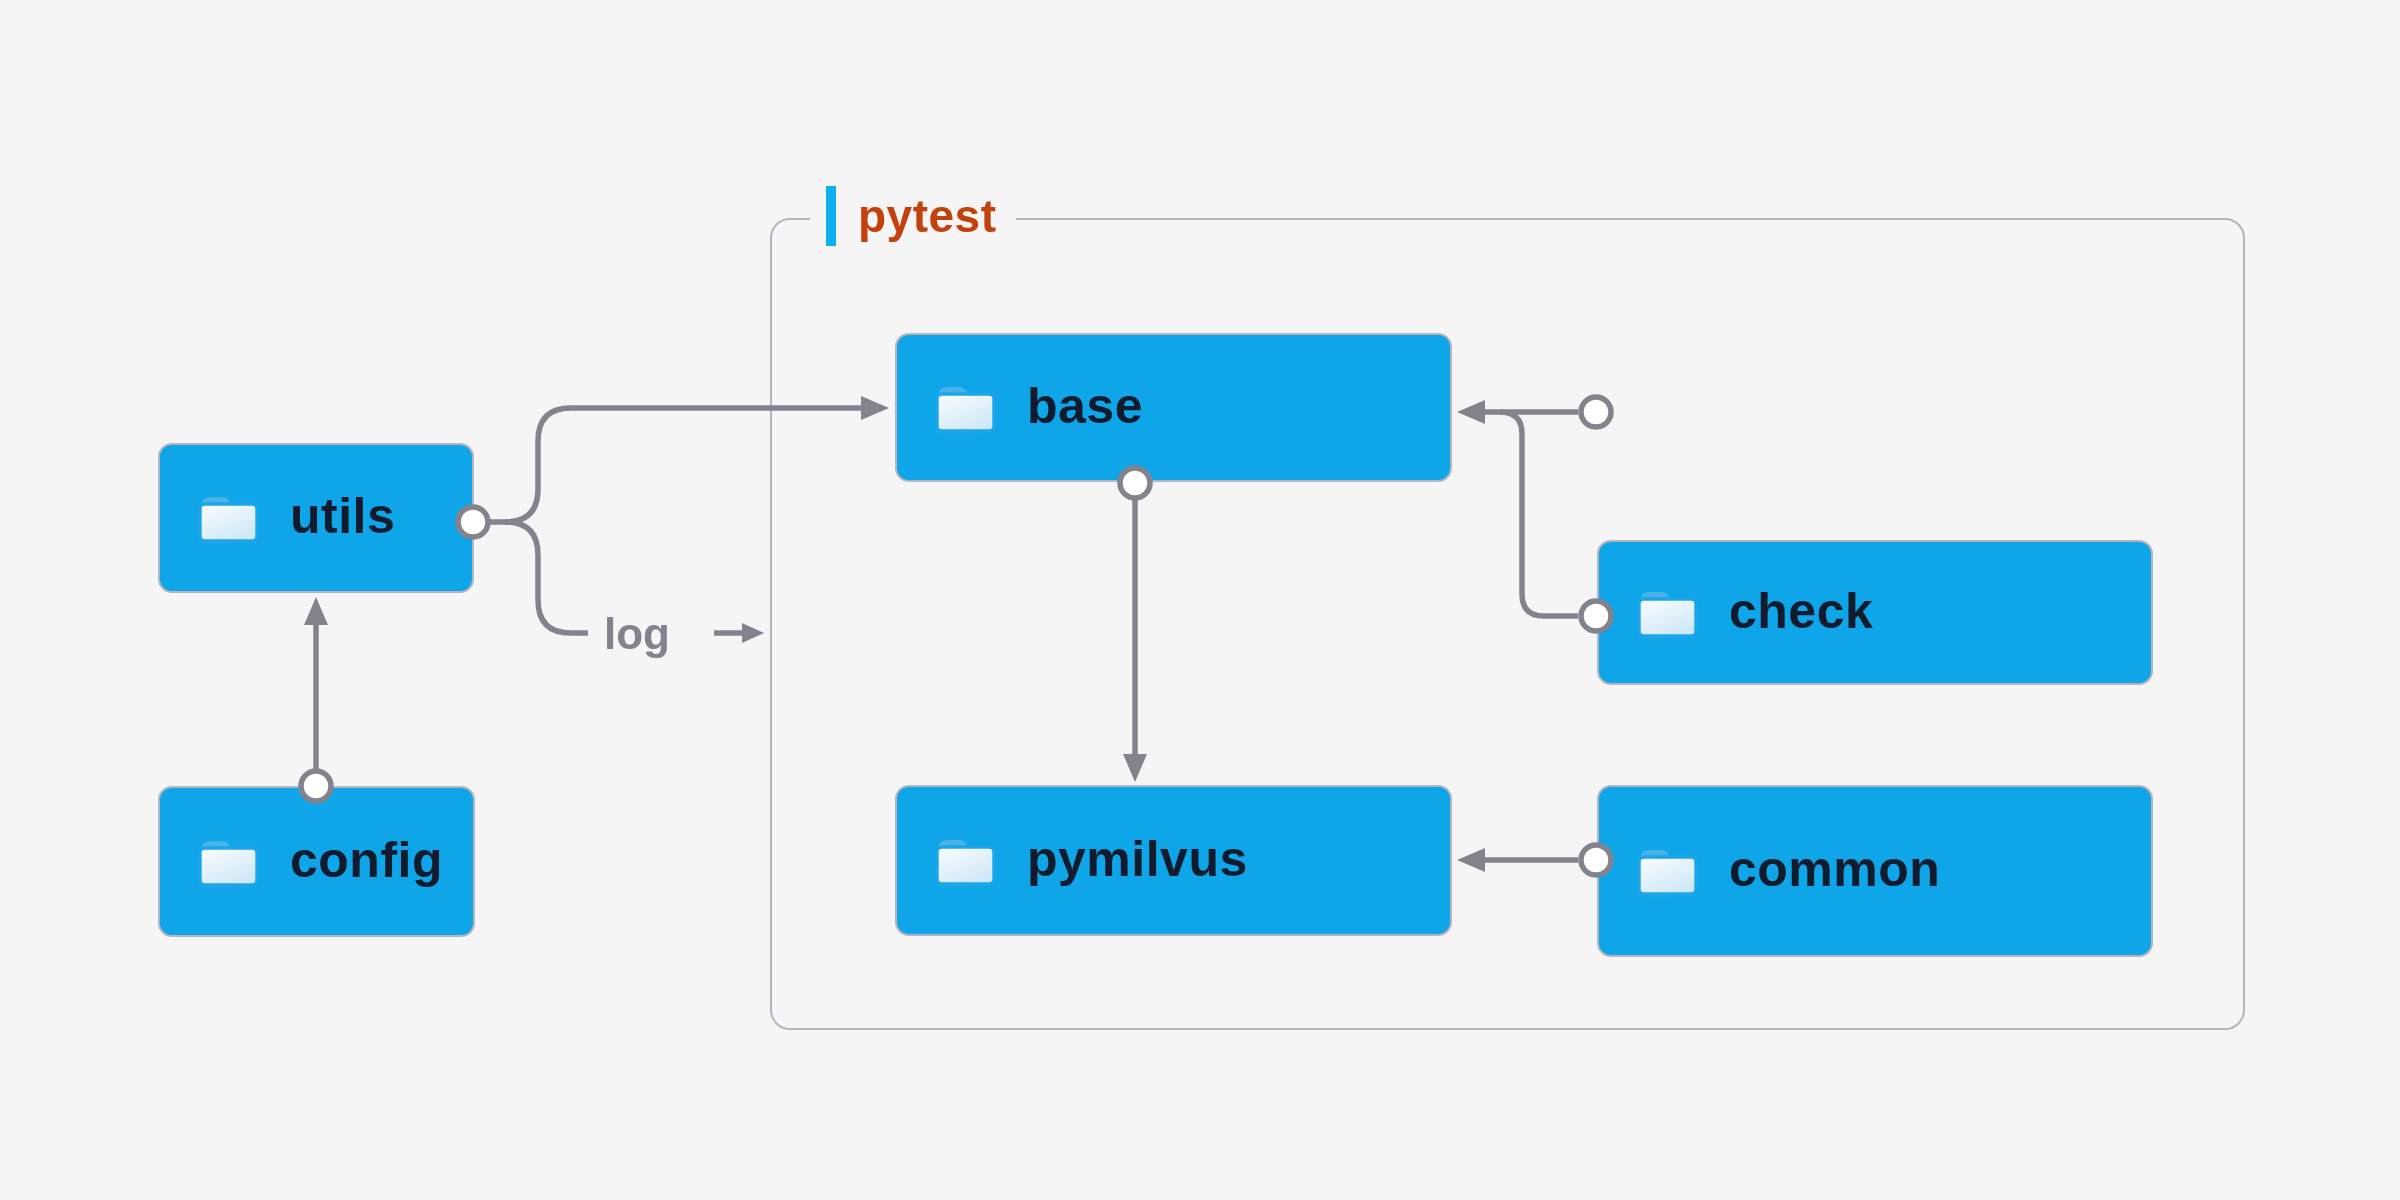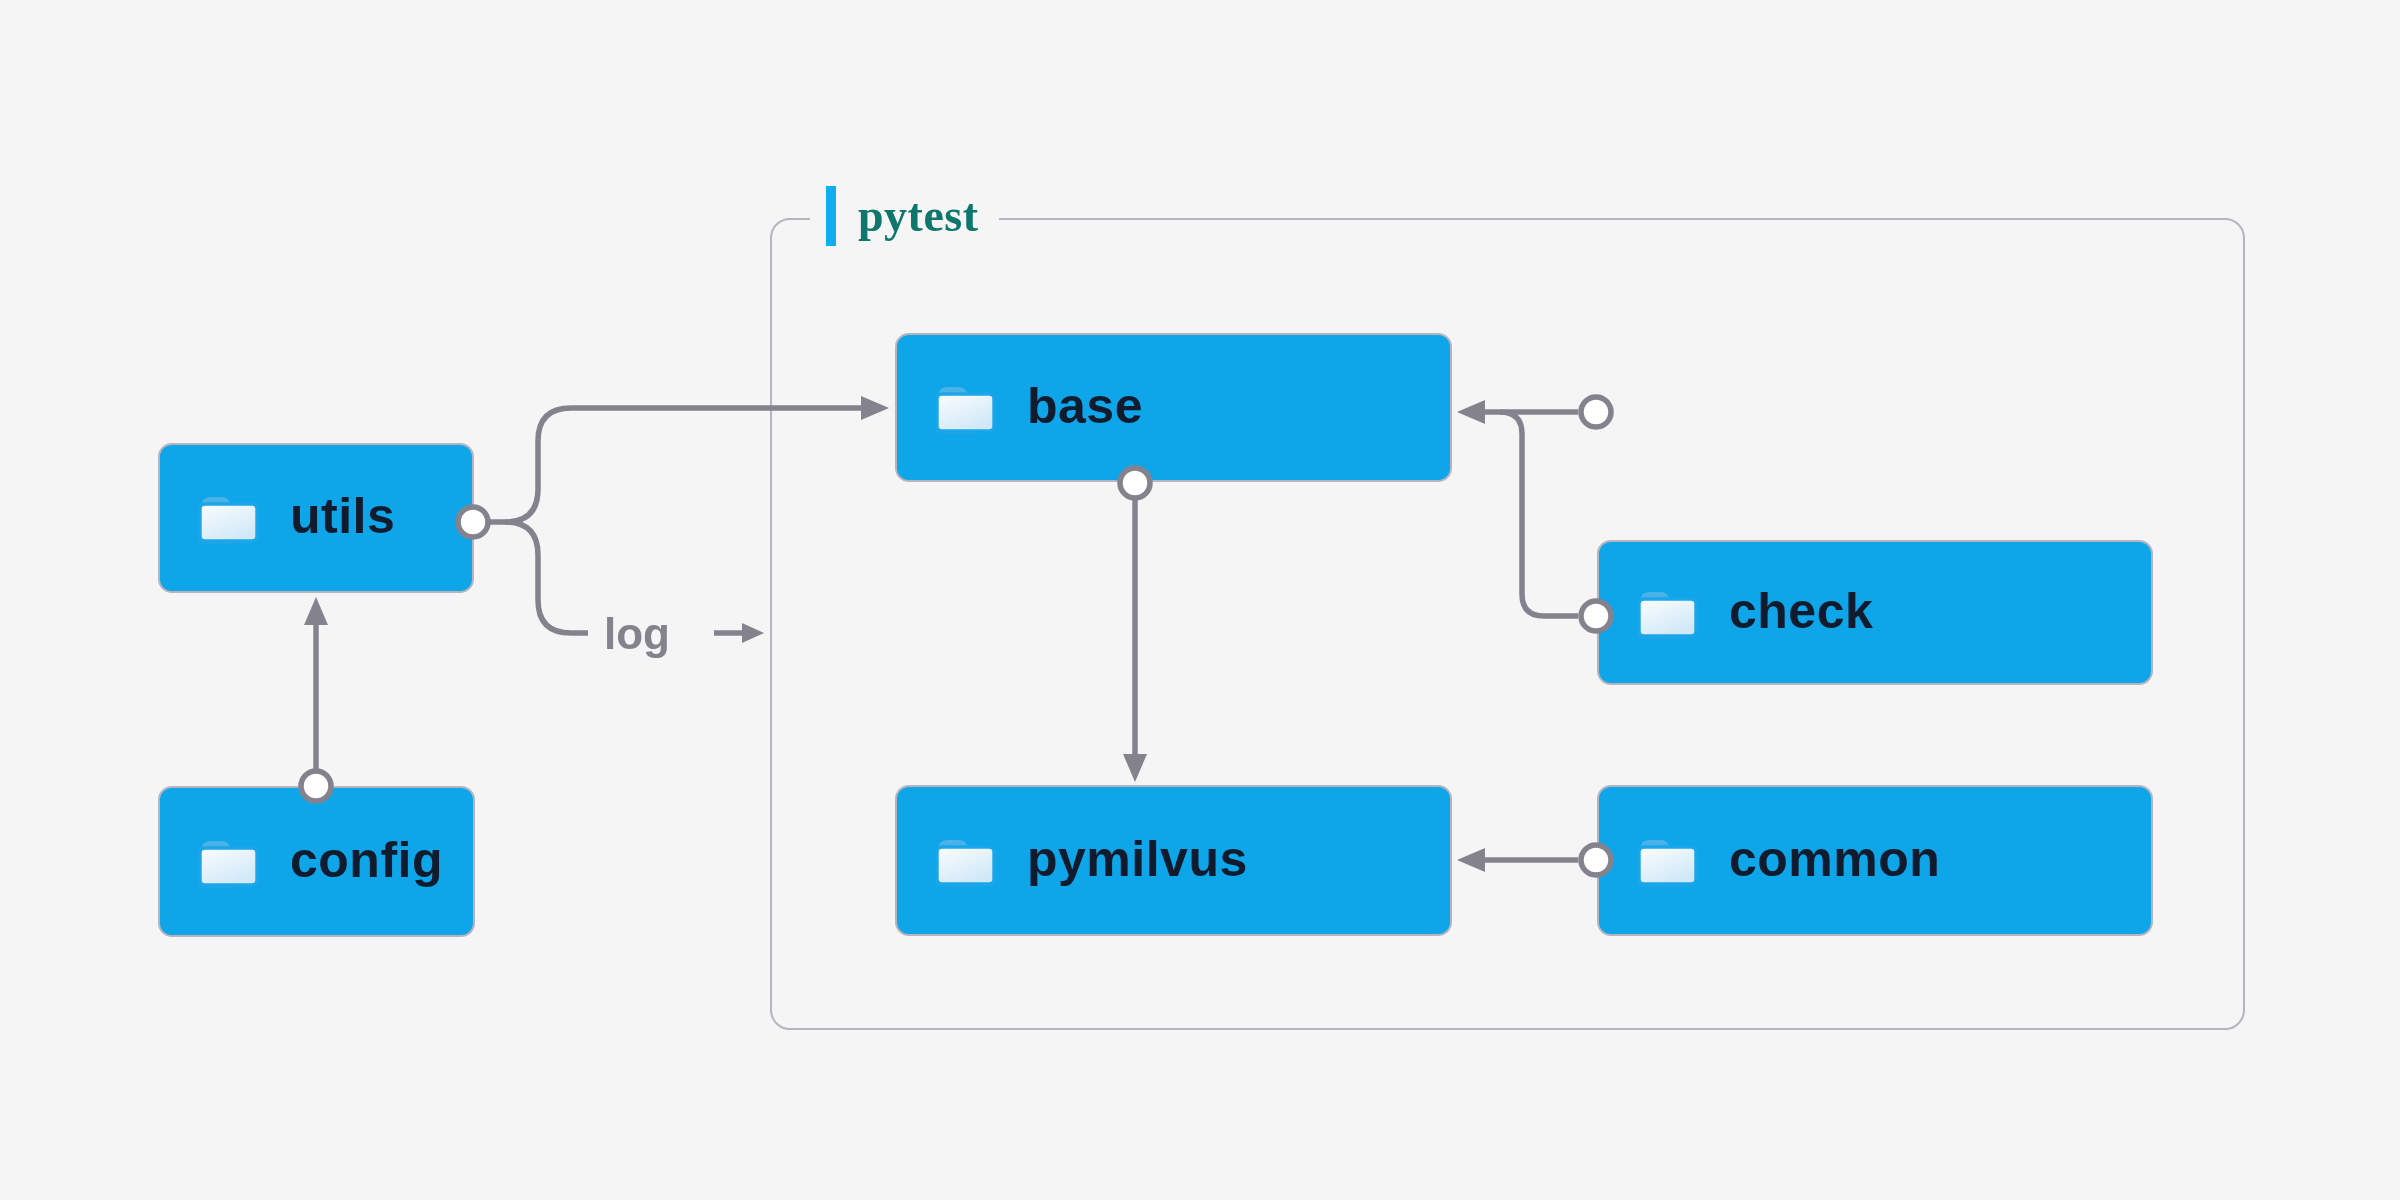--- a/index.html
+++ b/index.html
@@ -43,24 +43,23 @@
   .accent-bar {
     width: 10px;
     height: 60px;
     background: #0faeee;
     display: inline-block;
   }
   .group-label-text {
     margin-left: 22px;
     font-size: 46px;
     font-weight: 700;
-    color: #0f766e;
+    color: #c2410c;
     letter-spacing: 0.5px;
     line-height: 1;
-    font-family: Liberation Serif, serif;
   }
   
   .node {
     position: absolute;
     background: #0ea5e9;
     border: 2.5px solid #b6b4bf;
     border-radius: 14px;
     box-sizing: border-box;
     display: flex;
     align-items: center;
@@ -81,21 +80,21 @@
     letter-spacing: 0.5px;
     line-height: 1;
     padding-bottom: 4px;
   }
   #n-utils     { left: 158px;  top: 443px; width: 316px; height: 150px; }
   #n-config    { left: 158px;  top: 786px; width: 317px; height: 151px; }
   #n-base      { left: 895px;  top: 333px; width: 557px; height: 149px; }
   #n-pymilvus  { left: 1597px; top: 333px; width: 556px; height: 149px; }
   #n-check     { left: 1597px; top: 540px; width: 556px; height: 145px; }
   #n-testcases { left: 895px;  top: 785px; width: 557px; height: 151px; }
-  #n-common    { left: 1597px; top: 785px; width: 556px; height: 151px; }
+  #n-common    { left: 1597px; top: 785px; width: 556px; height: 172px; }
   
   .wires {
     position: absolute;
     left: 0; top: 0;
     width: 2400px;
     height: 1200px;
     z-index: 4;
     pointer-events: none;
   }
   .wire {

